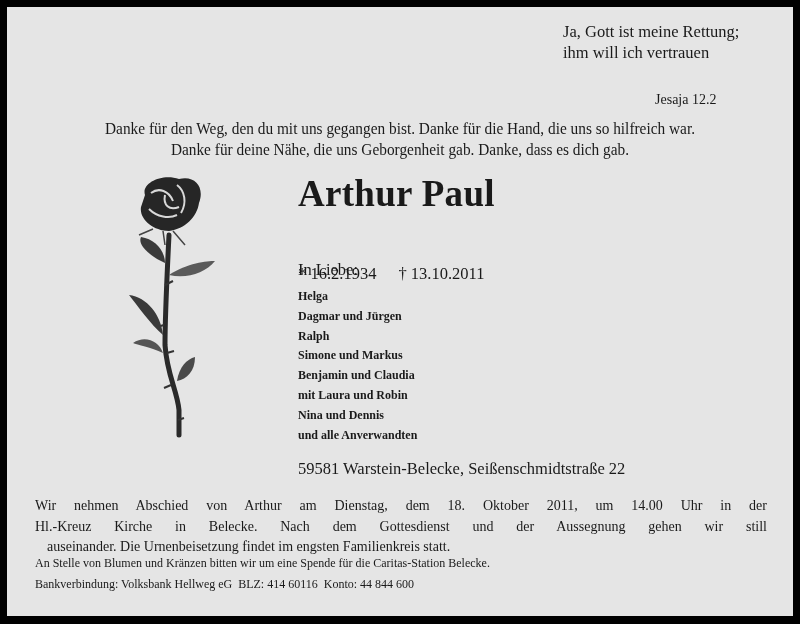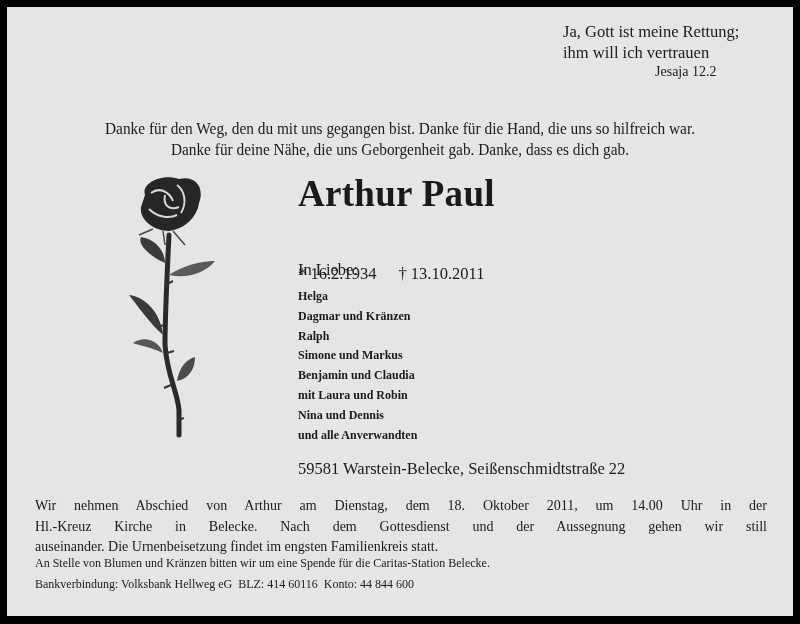--- a/index.html
+++ b/index.html
@@ -4,32 +4,32 @@
 <style>
   html, body { margin: 0; padding: 0; }
   body { width: 800px; height: 624px; background: #000; position: relative; overflow: hidden; }
   .card {
     position: absolute; left: 7px; top: 7px; width: 786px; height: 609px;
     background: #e5e5e5; color: #1a1a1a;
     font-family: "Liberation Serif", "DejaVu Serif", serif;
   }
   .abs { position: absolute; white-space: nowrap; }
   .verse { left: 556px; top: 15px; font-size: 16.5px; line-height: 20.5px; }
-  .verse .ref { display: block; text-align: right; font-size: 14px; line-height: 17px; padding-right: 23px; }
+  .verse .ref { display: block; text-align: right; font-size: 14px; line-height: 17px; padding-right: 23px; margin-top: 28px; }
   .thanks { left: 0; width: 786px; top: 112px; text-align: center; font-size: 16.5px; line-height: 20.5px; transform: scaleX(0.93); transform-origin: center; }
   .name { left: 291px; top: 165px; font-size: 37px; font-weight: bold; line-height: 44px; letter-spacing: 0.3px; }
   .dates { left: 291px; top: 214px; font-size: 16.5px; line-height: 20px; margin-top: 43px; }
   .dates .gap { display: inline-block; width: 22px; }
   .inliebe { left: 291px; top: 253px; font-size: 16.5px; line-height: 20px; }
   .family { left: 291px; top: 280px; font-size: 12px; font-weight: bold; line-height: 19.8px; }
   .family div { height: 19.8px; }
   .address { left: 291px; top: 452px; font-size: 16.5px; line-height: 20px; }
   .body1 { left: 28px; top: 489px; width: 732px; font-size: 14px; line-height: 20.5px; white-space: normal; text-align: justify; }
   .body1 .line { display: block; text-align: justify; text-align-last: justify; height: 20.5px; transform-origin: left; }
-  .body1 .line.last { text-align-last: left; }
+  .body1 .line.last { text-align-last: left; margin-left: 12px; }
   .body2 { left: 28px; top: 546px; width: 732px; font-size: 12px; line-height: 20.5px; }
   .body2 .line { display: block; height: 20.5px; }
   .rose { left: 100px; top: 168px; width: 140px; height: 265px; }
 </style>
 </head>
 <body>
 
 <div class="card">
 
   <div class="abs verse">
@@ -64,21 +64,21 @@
   <div class="abs name">Arthur Paul</div>
 
   <div class="abs dates">
     <span>* 16.2.1934</span><span class="gap"></span><span>† 13.10.2011</span>
   </div>
 
   <div class="abs inliebe">In Liebe:</div>
 
   <div class="abs family">
     <div>Helga</div>
-    <div>Dagmar und Kränzen</div>
+    <div>Dagmar und Jürgen</div>
     <div>Ralph</div>
     <div>Simone und Markus</div>
     <div>Benjamin und Claudia</div>
     <div>mit Laura und Robin</div>
     <div>Nina und Dennis</div>
     <div>und alle Anverwandten</div>
   </div>
 
   <div class="abs address">59581 Warstein-Belecke, Seißenschmidtstraße 22</div>
 

